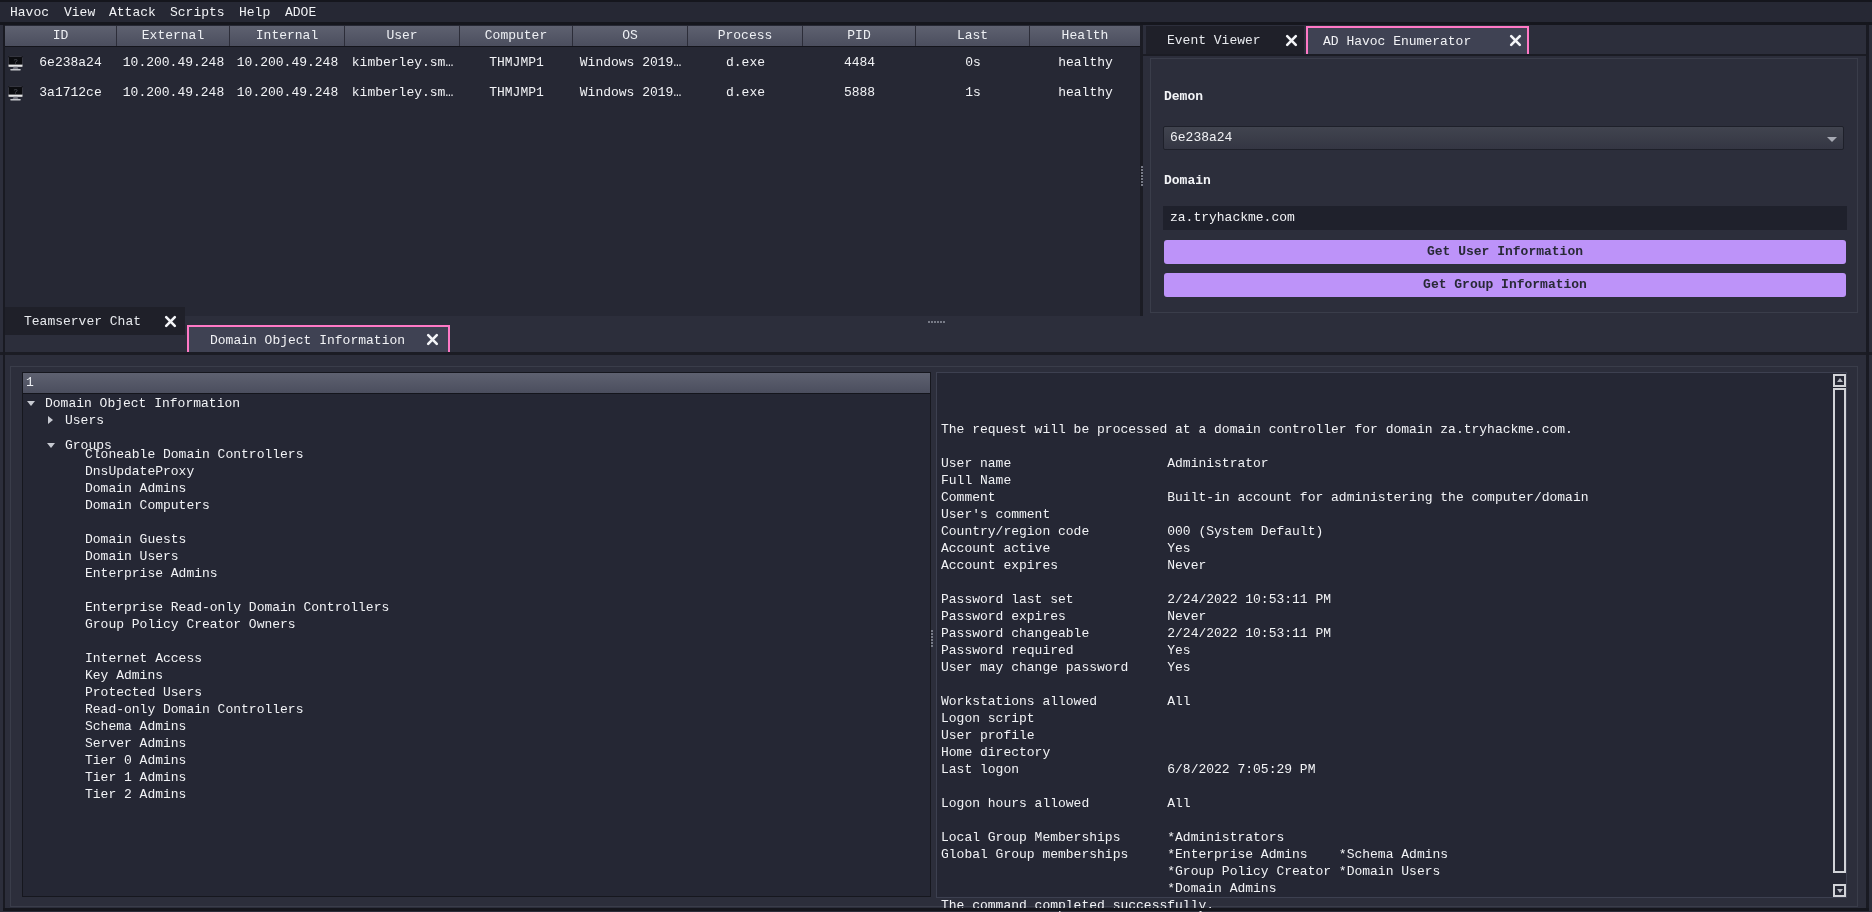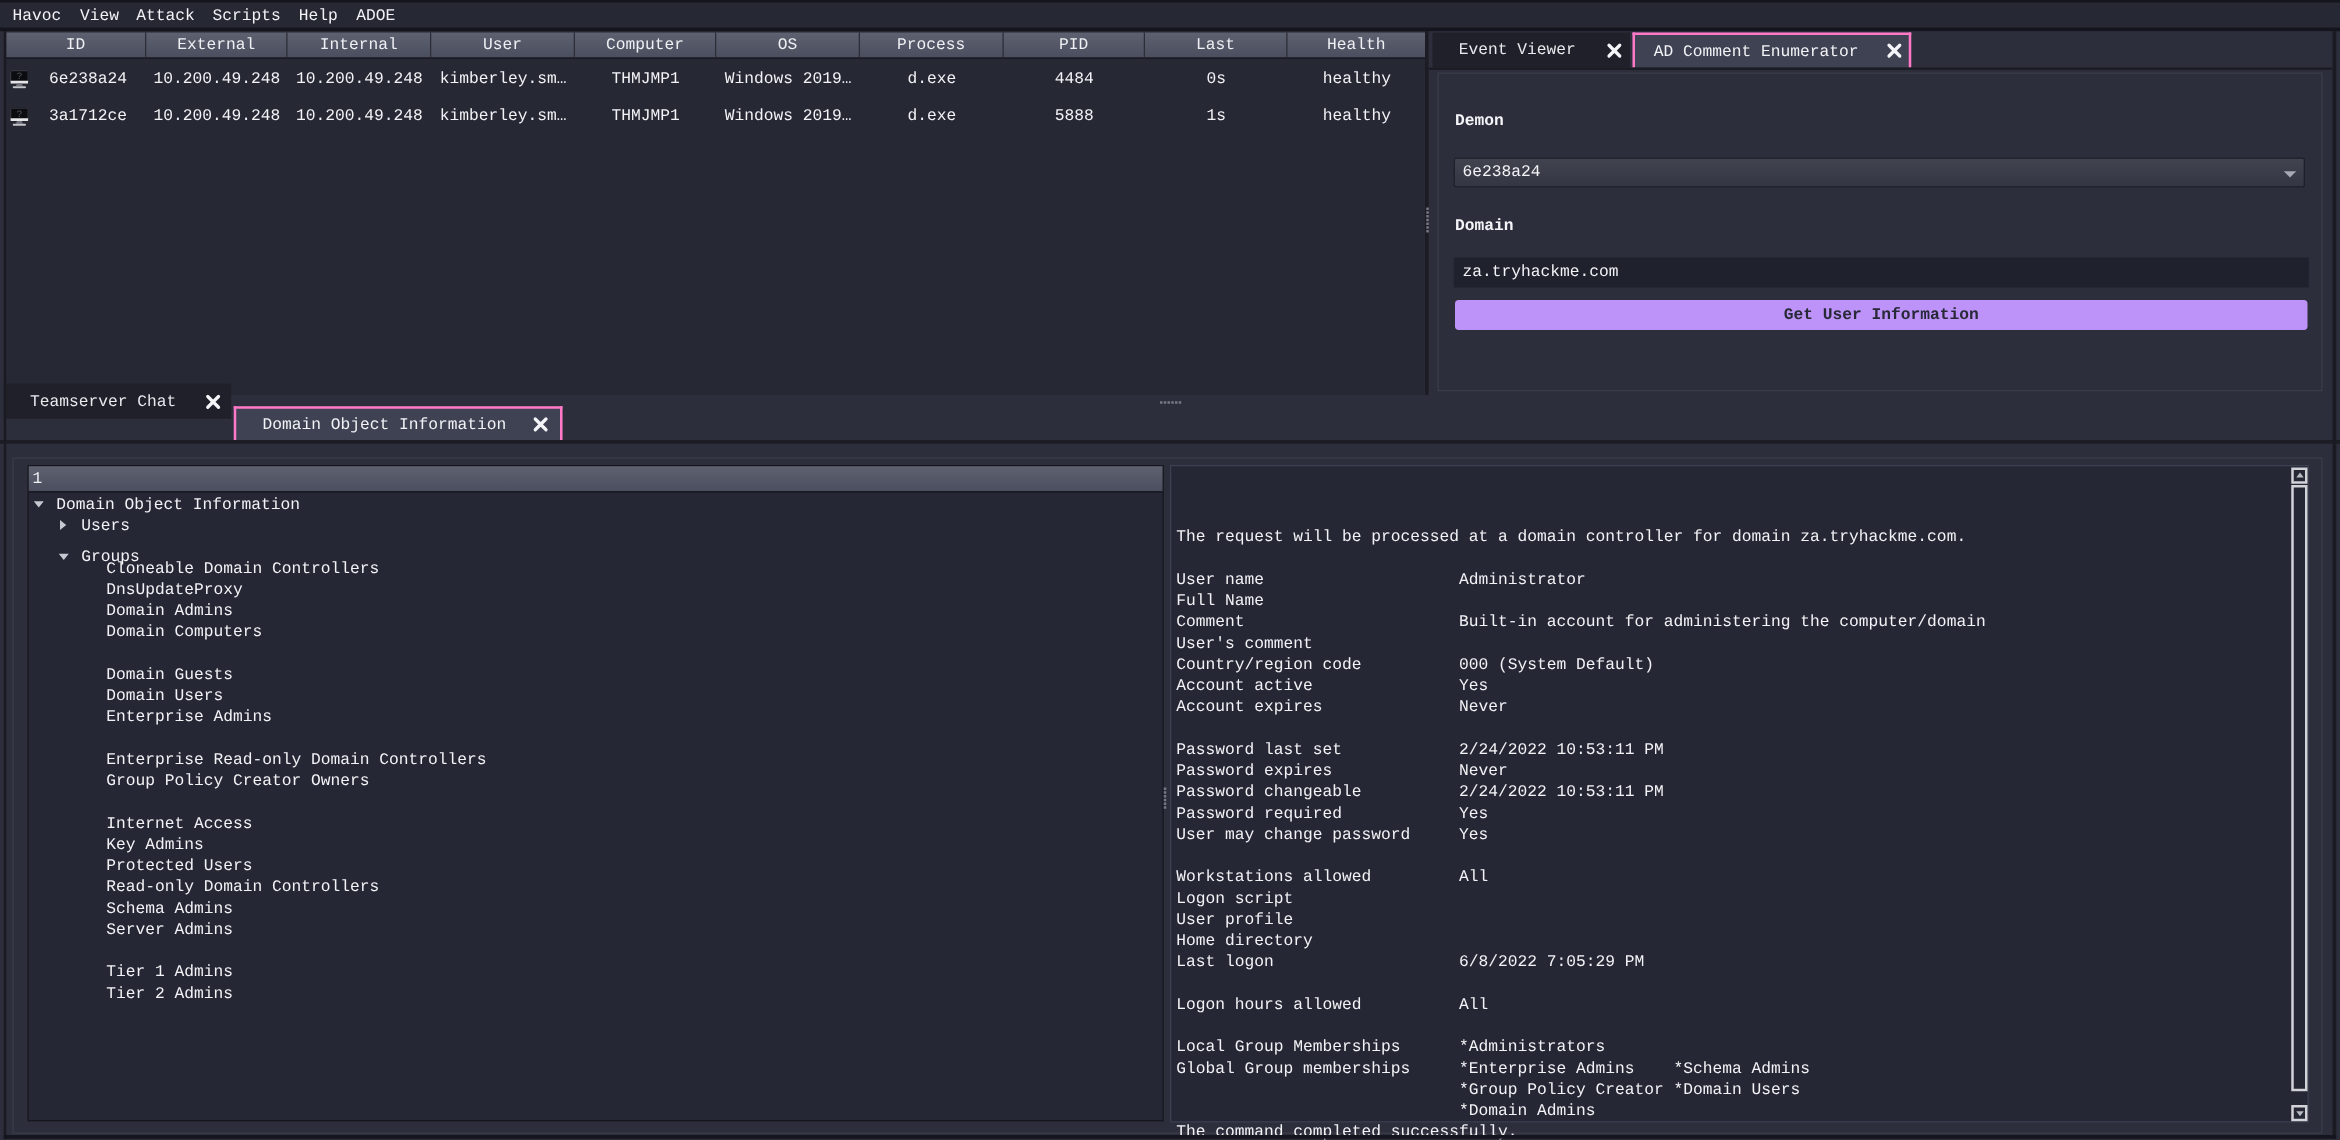--- a/index.html
+++ b/index.html
@@ -132,32 +132,33 @@
 <div id="tsep"></div>
 
 <div id="rtop">
   <div class="tab" style="left:3px;width:158px">
     <span class="tabtxt" style="left:21px">Event Viewer</span>
     <span class="tabx" style="left:139px"><svg width="13" height="13" viewBox="0 0 13 13">
           <path d="M2.2 2.2 L10.8 10.8 M10.8 2.2 L2.2 10.8" stroke="#f4f5f8" stroke-width="2.6" stroke-linecap="round"></path>
         </svg></span>
   </div>
   <div class="tabsel" style="left:163px;width:223px">
-    <span class="tabtxt" style="left:15px">AD Comment Enumerator</span>
+    <span class="tabtxt" style="left:15px">AD Havoc Enumerator</span>
     <span class="tabx" style="left:201px;top:6px"><svg width="13" height="13" viewBox="0 0 13 13">
           <path d="M2.2 2.2 L10.8 10.8 M10.8 2.2 L2.2 10.8" stroke="#f4f5f8" stroke-width="2.6" stroke-linecap="round"></path>
         </svg></span>
   </div>
   <div class="barline" style="left:0;top:29px;width:723px"></div>
   <div id="rpanel">
     <span class="blabel" style="left:13px;top:30px">Demon</span>
     <div id="demonsel">6e238a24<span id="dropar"></span></div>
     <span class="blabel" style="left:13px;top:114px">Domain</span>
     <div id="dominput">za.tryhackme.com</div>
     <div class="pbtn" style="top:181px">Get User Information</div>
+    <div class="pbtn" style="top:214px">Get Group Information</div>
   </div>
   <div class="dots-v" style="left:-2px;top:141px">
       <i></i>
       <i></i>
       <i></i>
       <i></i>
       <i></i>
       <i></i>
       <i></i>
     </div>
@@ -239,20 +240,23 @@
         <span style="position:absolute;left:62px">Protected Users</span>
       </div>
 <div class="trow" style="top:306px">
         <span style="position:absolute;left:62px">Read-only Domain Controllers</span>
       </div>
 <div class="trow" style="top:323px">
         <span style="position:absolute;left:62px">Schema Admins</span>
       </div>
 <div class="trow" style="top:340px">
         <span style="position:absolute;left:62px">Server Admins</span>
+      </div>
+<div class="trow" style="top:357px">
+        <span style="position:absolute;left:62px">Tier 0 Admins</span>
       </div>
 <div class="trow" style="top:374px">
         <span style="position:absolute;left:62px">Tier 1 Admins</span>
       </div>
 <div class="trow" style="top:391px">
         <span style="position:absolute;left:62px">Tier 2 Admins</span>
       </div>
 </div>
 </div>
 <div id="outp">

